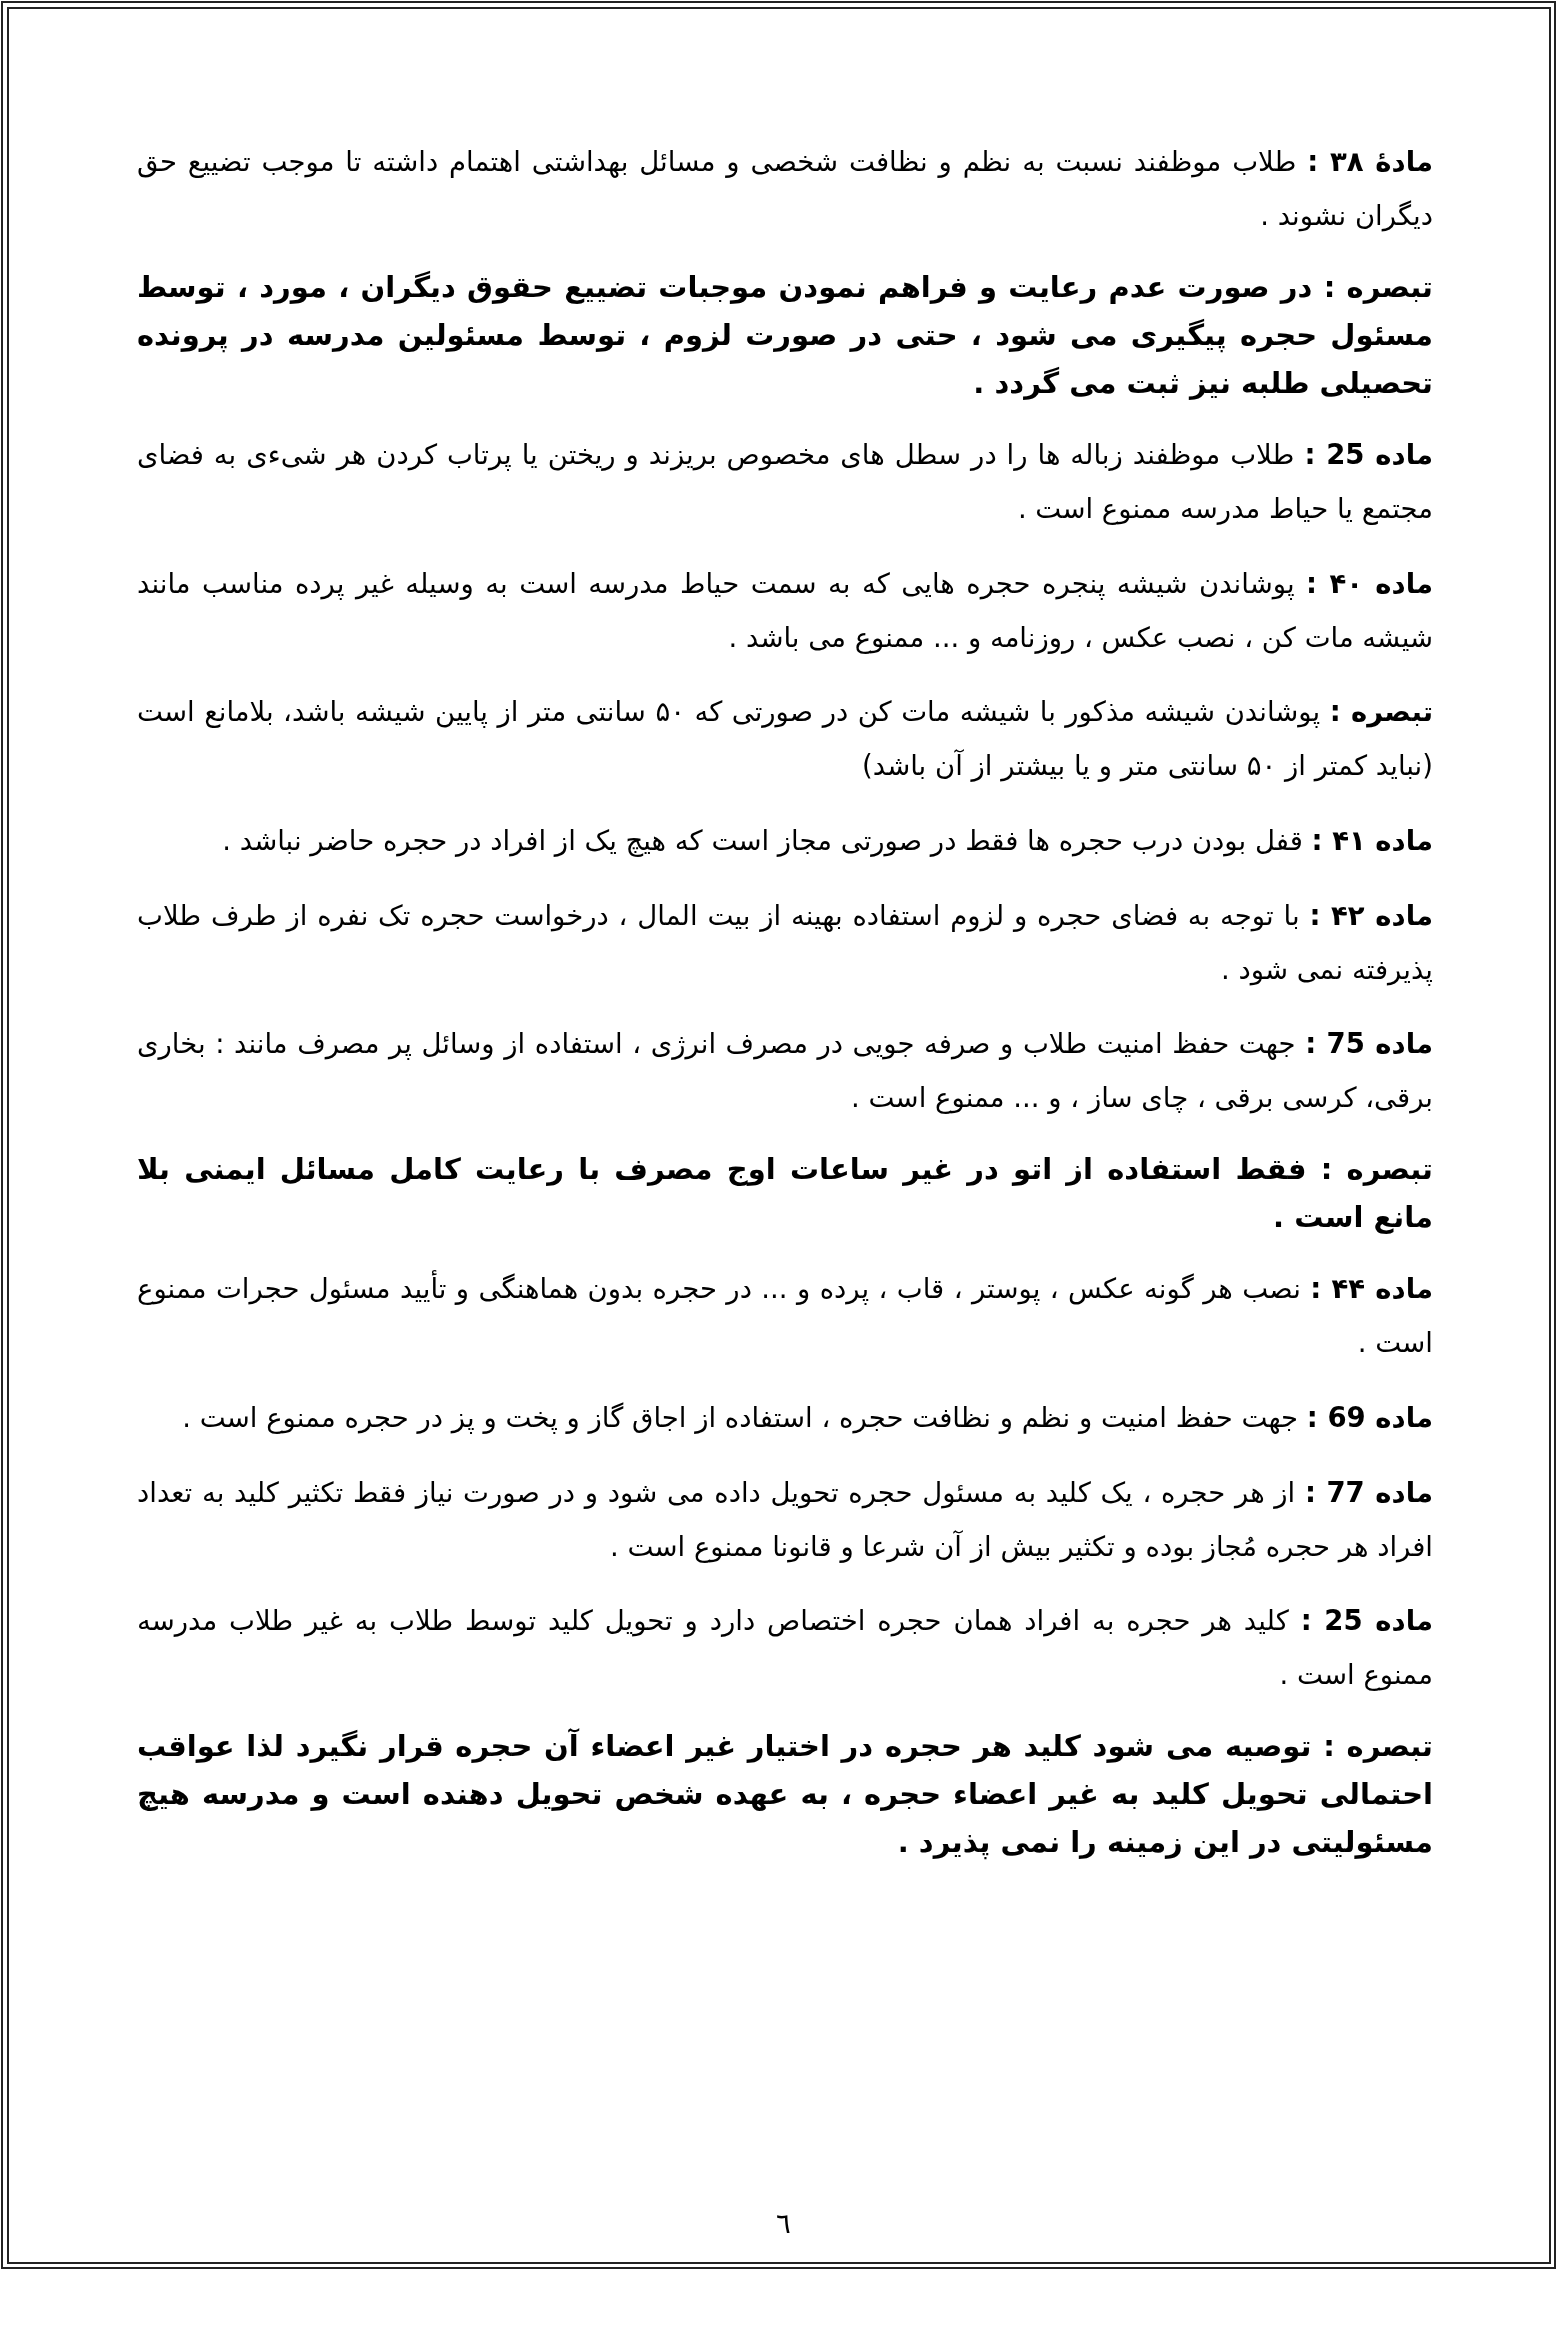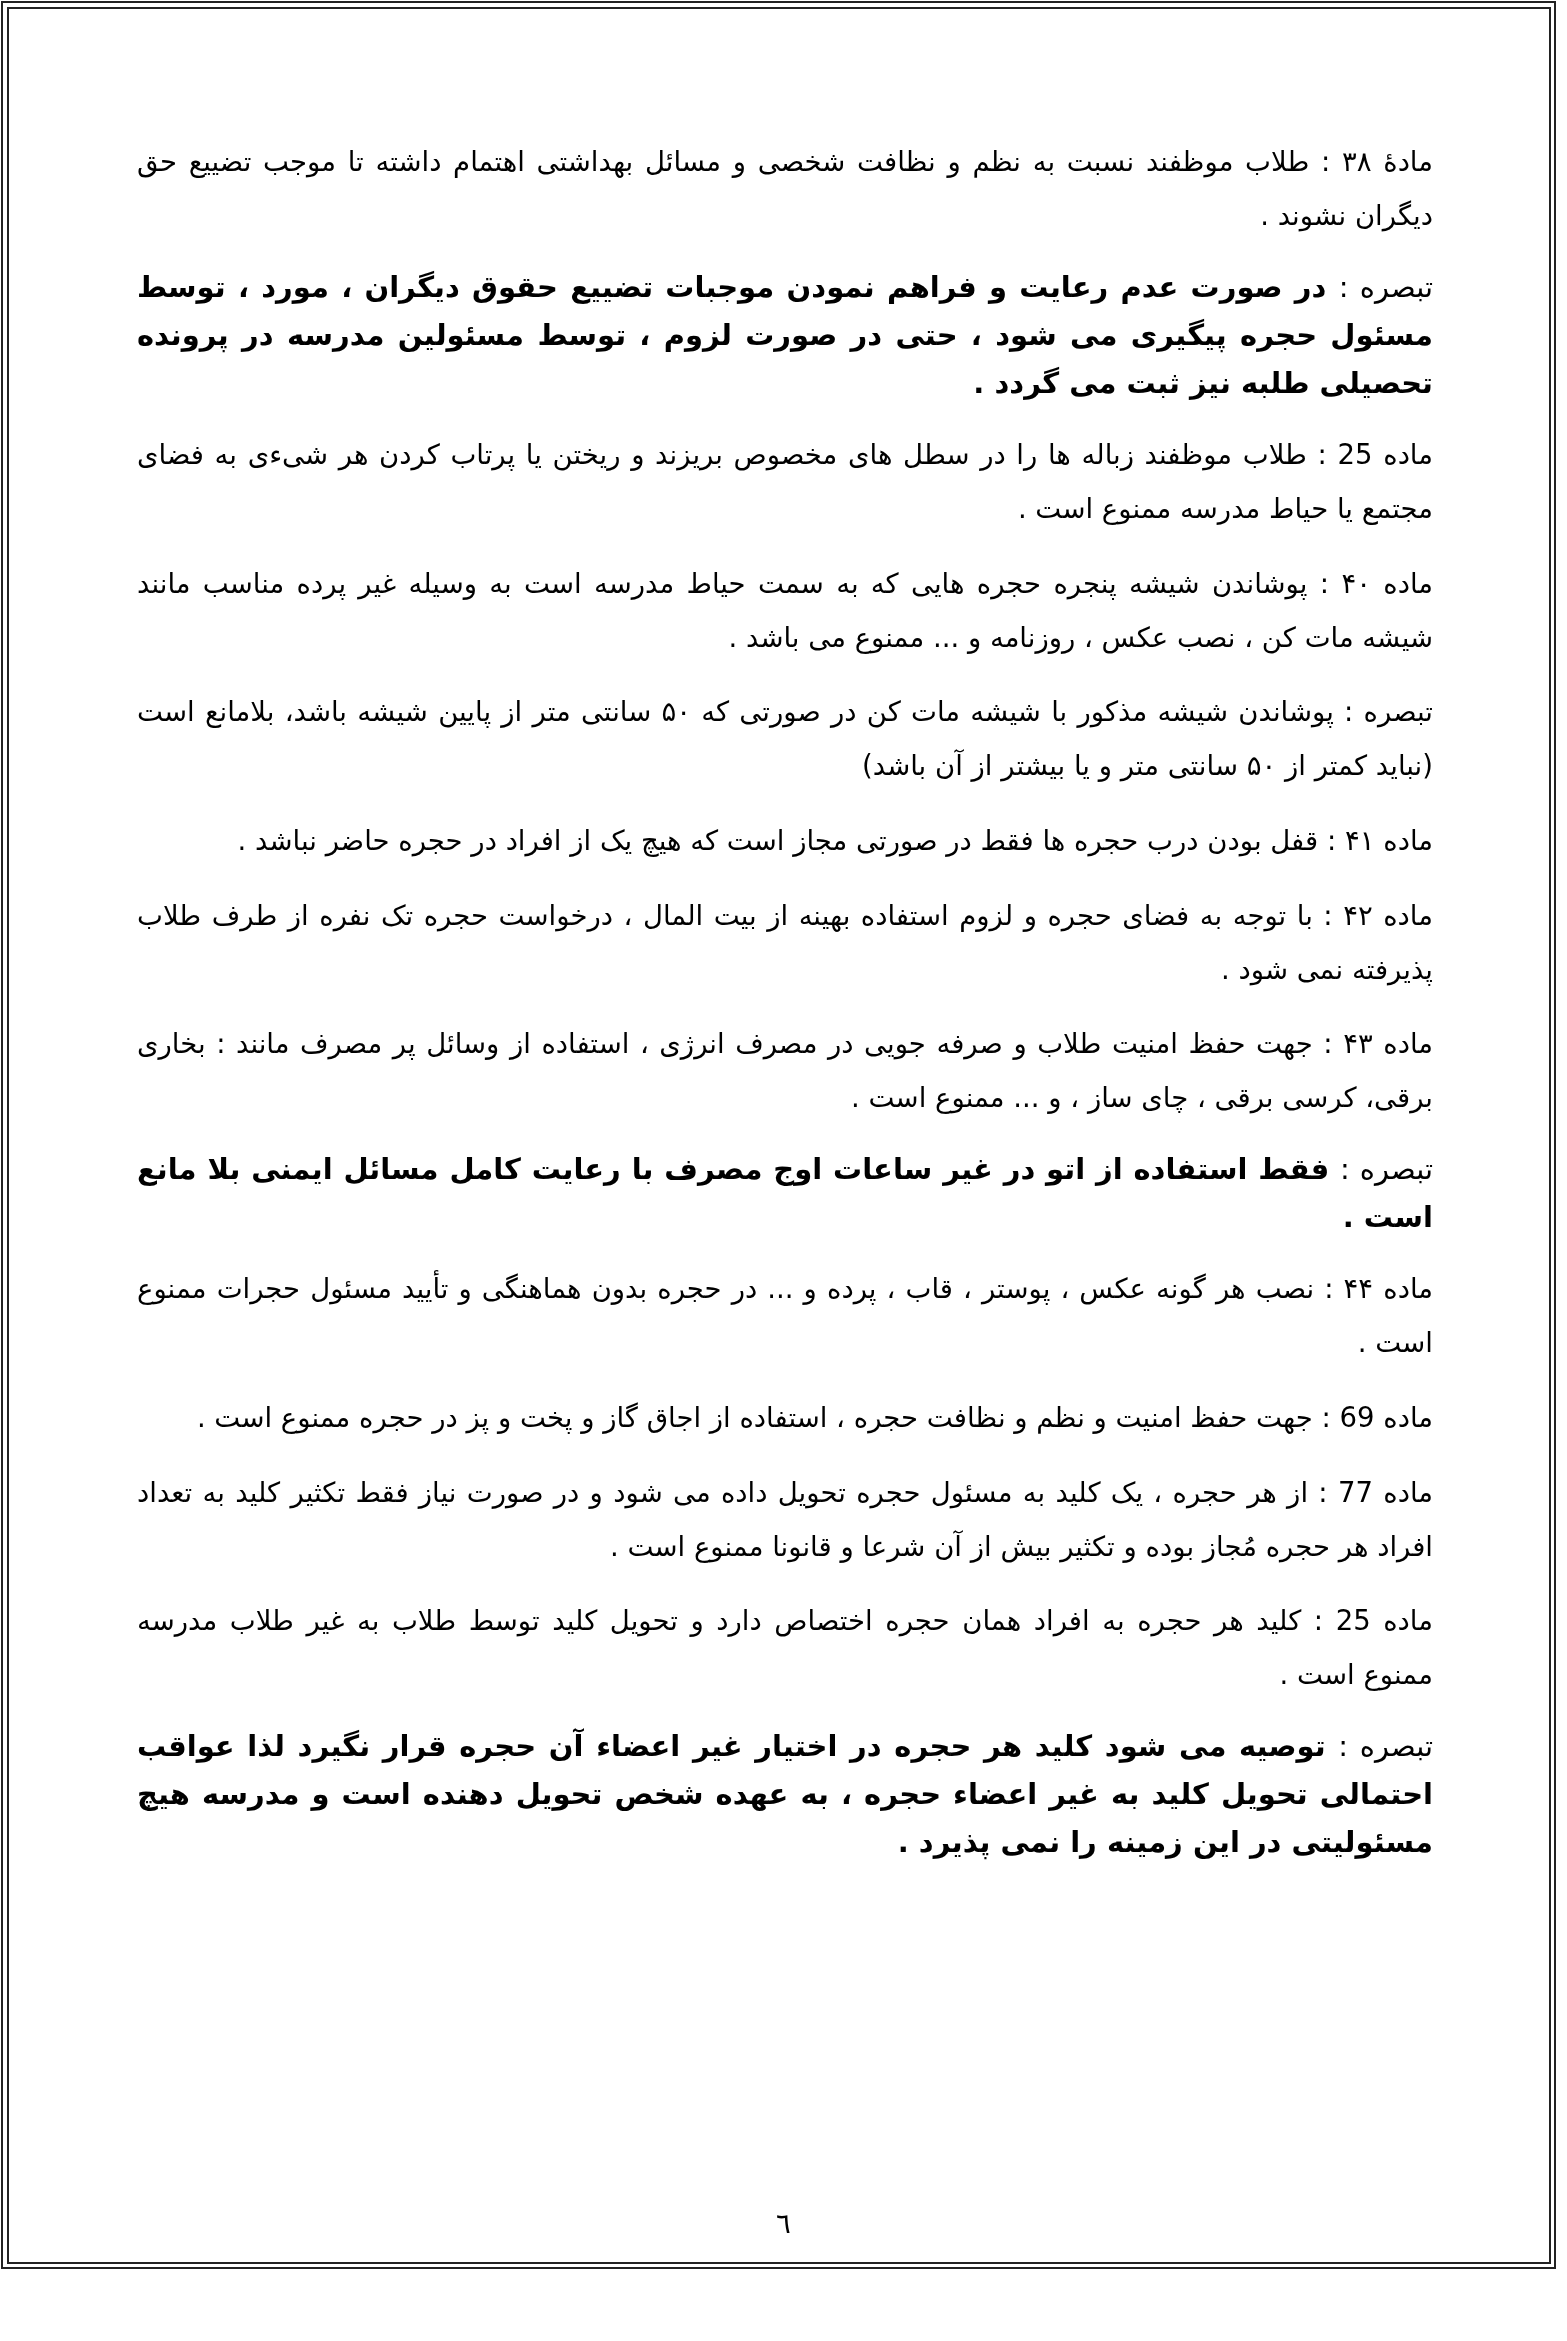--- a/index.html
+++ b/index.html
@@ -12,42 +12,42 @@
     position: absolute; left: 3.4px; top: 3.4px; right: 3.4px; bottom: 3.4px;
     border: 2.1px solid #222;
   }
   .content {
     position: absolute; left: 137px; top: 134px; width: 1296px;
     direction: rtl; text-align: justify; text-align-last: right;
     font-family: "DejaVu Sans", sans-serif; color: #000;
   }
   .para { font-size: 27.5px; line-height: 54px; margin: 0 0 20.6px 0; }
   .para.bold { font-weight: bold; font-size: 29px; line-height: 48px; margin-top: 16px; }
-  .lbl { font-weight: normal; }
+  .lbl { font-weight: bold; }
   .page-number {
     position: absolute; left: 756px; top: 2207px; width: 55px; text-align: center;
     font-family: "DejaVu Sans", sans-serif; font-size: 27.5px; direction: rtl;
   }
 </style>
 </head>
 <body>
 
 <div class="frame">
   <div class="frame-inner"></div>
 </div>
 
 <div class="content">
   <p class="para"><span class="lbl">مادهٔ ۳۸ :</span><span> طلاب موظفند نسبت به نظم و نظافت شخصی و مسائل بهداشتی اهتمام داشته تا موجب تضییع حق دیگران نشوند .</span></p>
   <p class="para bold"><span class="lbl">تبصره :</span><span> در صورت عدم رعایت و فراهم نمودن موجبات تضییع حقوق دیگران ، مورد ، توسط مسئول حجره پیگیری می شود ، حتی در صورت لزوم ، توسط مسئولین مدرسه در پرونده تحصیلی طلبه نیز ثبت می گردد .</span></p>
   <p class="para"><span class="lbl">ماده 25 :</span><span> طلاب موظفند زباله ها را در سطل های مخصوص بریزند و ریختن یا پرتاب کردن هر شیءی به فضای مجتمع یا حیاط مدرسه ممنوع است .</span></p>
   <p class="para"><span class="lbl">ماده ۴۰ :</span><span> پوشاندن شیشه پنجره حجره هایی که به سمت حیاط مدرسه است به وسیله غیر پرده مناسب مانند شیشه مات کن ، نصب عکس ، روزنامه و ... ممنوع می باشد .</span></p>
   <p class="para"><span class="lbl">تبصره :</span><span> پوشاندن شیشه مذکور با شیشه مات کن در صورتی که ۵۰ سانتی متر از پایین شیشه باشد، بلامانع است (نباید کمتر از ۵۰ سانتی متر و یا بیشتر از آن باشد)</span></p>
   <p class="para"><span class="lbl">ماده ۴۱ :</span><span> قفل بودن درب حجره ها فقط در صورتی مجاز است که هیچ یک از افراد در حجره حاضر نباشد .</span></p>
   <p class="para"><span class="lbl">ماده ۴۲ :</span><span> با توجه به فضای حجره و لزوم استفاده بهینه از بیت المال ، درخواست حجره تک نفره از طرف طلاب پذیرفته نمی شود .</span></p>
-  <p class="para"><span class="lbl">ماده ۴۳ :</span><span> جهت حفظ امنیت طلاب و صرفه جویی در مصرف انرژی ، استفاده از وسائل پر مصرف مانند : بخاری برقی، کرسی برقی ، چای ساز ، و ... ممنوع است .</span></p>
+  <p class="para"><span class="lbl">ماده 75 :</span><span> جهت حفظ امنیت طلاب و صرفه جویی در مصرف انرژی ، استفاده از وسائل پر مصرف مانند : بخاری برقی، کرسی برقی ، چای ساز ، و ... ممنوع است .</span></p>
   <p class="para bold"><span class="lbl">تبصره :</span><span> فقط استفاده از اتو در غیر ساعات اوج مصرف با رعایت کامل مسائل ایمنی بلا مانع است .</span></p>
   <p class="para"><span class="lbl">ماده ۴۴ :</span><span> نصب هر گونه عکس ، پوستر ، قاب ، پرده و ... در حجره بدون هماهنگی و تأیید مسئول حجرات ممنوع است .</span></p>
   <p class="para"><span class="lbl">ماده 69 :</span><span> جهت حفظ امنیت و نظم و نظافت حجره ، استفاده از اجاق گاز و پخت و پز در حجره ممنوع است .</span></p>
   <p class="para"><span class="lbl">ماده 77 :</span><span> از هر حجره ، یک کلید به مسئول حجره تحویل داده می شود و در صورت نیاز فقط تکثیر کلید به تعداد افراد هر حجره مُجاز بوده و تکثیر بیش از آن شرعا و قانونا ممنوع است .</span></p>
   <p class="para"><span class="lbl">ماده 25 :</span><span> کلید هر حجره به افراد همان حجره اختصاص دارد و تحویل کلید توسط طلاب به غیر طلاب مدرسه ممنوع است .</span></p>
   <p class="para bold"><span class="lbl">تبصره :</span><span> توصیه می شود کلید هر حجره در اختیار غیر اعضاء آن حجره قرار نگیرد لذا عواقب احتمالی تحویل کلید به غیر اعضاء حجره ، به عهده شخص تحویل دهنده است و مدرسه هیچ مسئولیتی در این زمینه را نمی پذیرد .</span></p>
 </div>
 
 <div class="page-number">٦</div>
 

